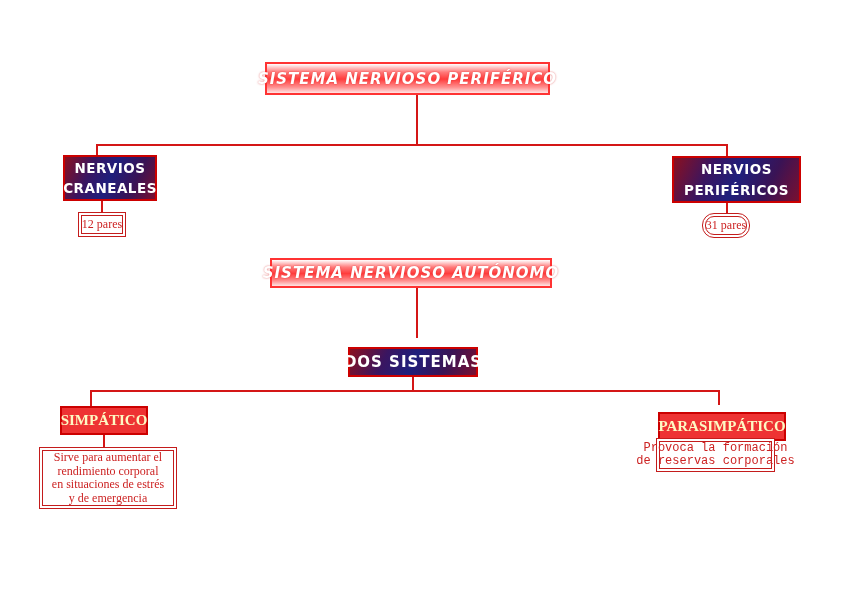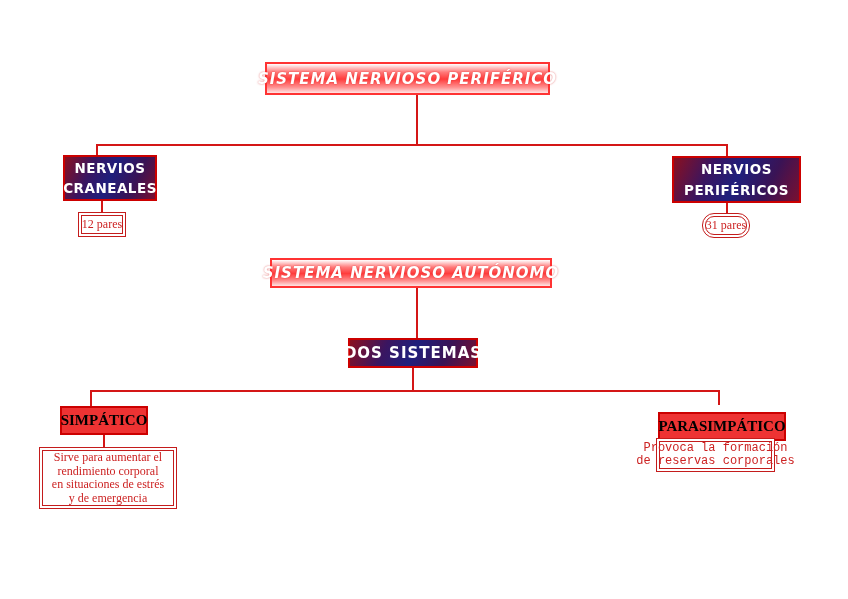--- a/index.html
+++ b/index.html
@@ -34,25 +34,25 @@
   }
   .dark-box {
     border: 2px solid #cc0000;
     background: linear-gradient(115deg, #8a1020 0%, #3a1560 28%, #1f1f7c 50%, #3a1355 75%, #7a1030 100%);
     color: #ffffff;
     font-weight: 700;
     font-size: 13.5px;
     line-height: 1.5;
     letter-spacing: 0.5px;
   }
-  .dark-box.wide { font-size: 15px; letter-spacing: 1px; white-space: nowrap; }
+  .dark-box.wide { font-size: 15px; letter-spacing: 1px; white-space: nowrap; margin-top: 9px; }
   .red-box {
     border: 2px solid #cc0000;
     background: #ee3333;
-    color: #000000;
+    color: #fef9c3;
     font-family: "Liberation Serif", serif;
     font-weight: 700;
     font-size: 15px;
     white-space: nowrap;
   }
   .note-box {
     border: 4px double #c41c1c;
     background: #ffffff;
     color: #cc2222;
     font-family: "Liberation Serif", serif;

